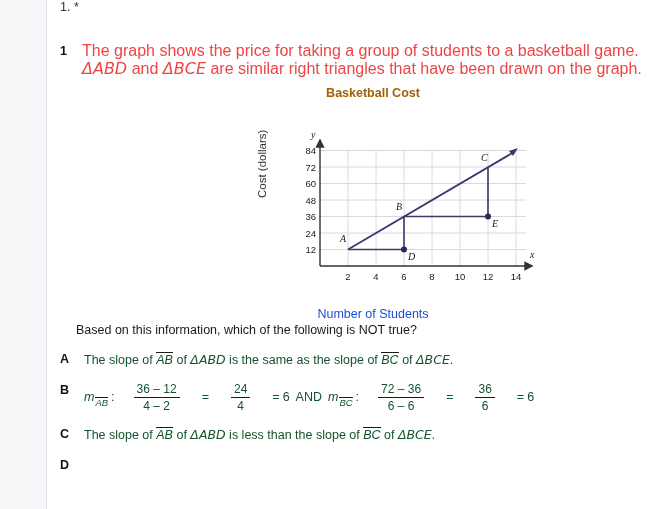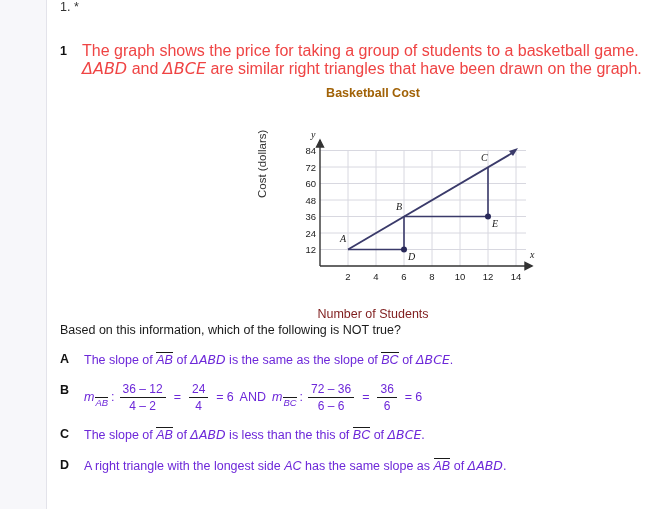--- a/index.html
+++ b/index.html
@@ -87,34 +87,34 @@
     font-size: 11.5px;
     color: #333;
     white-space: nowrap;
   }
   .xlabel {
     position: absolute;
     left: 0; right: 0;
     bottom: 0;
     text-align: center;
     font-size: 12.5px;
-    color: #7f1d1d;
+    color: #1d4ed8;
     padding-left: 40px;
   }
   .plot {
     position: absolute;
     left: 218px;
     top: 20px;
     width: 280px;
     height: 185px;
   }
   .answer-prompt {
     font-size: 12.5px;
     margin-top: 2px;
-    margin-left: 0px;
+    margin-left: 16px;
     color: #1a1a1a;
   }
   .choices {
     margin-top: 14px;
   }
   .choice {
     display: flex;
     align-items: flex-start;
     margin-bottom: 13px;
   }
@@ -122,21 +122,21 @@
     font-weight: bold;
     font-size: 12.5px;
     width: 24px;
     flex: 0 0 24px;
     color: #111;
     line-height: 17px;
   }
   .choice-text {
     font-size: 12.5px;
     line-height: 17px;
-    color: #6d28d9;
+    color: #14532d;
   }
   .ovl {
     border-top: 1px solid #1a1a1a;
     padding-top: 0px;
     font-style: italic;
     display: inline-block;
     line-height: 14px;
   }
   
   .choiceB-inner {
@@ -157,21 +157,21 @@
     border-top: 1px solid #1a1a1a;
     line-height: 10px;
     margin-left: 1px;
     position: relative;
     top: 2px;
   }
   .frac {
     display: inline-flex;
     flex-direction: column;
     align-items: center;
-    margin: 0 5px;
+    margin: 0 19px;
     vertical-align: middle;
   }
   .frac .num {
     font-size: 12px;
     padding: 0 3px 1px 3px;
     border-bottom: 1px solid #1a1a1a;
     line-height: 14px;
   }
   .frac .den {
     font-size: 12px;
@@ -336,25 +336,22 @@
           </span>
           <span class="eq">=</span>
           <span>6</span>
         </div>
       </div>
     </div>
 
     <div class="choice">
       <div class="choice-letter">C</div>
       <div class="choice-text">
-        <span>The slope of </span><span class="ovl">AB</span><span> of </span><span class="ital tri">ΔABD</span><span> is less than the this of </span><span class="ovl">BC</span><span> of </span><span class="ital tri">ΔBCE</span><span>.</span>
+        <span>The slope of </span><span class="ovl">AB</span><span> of </span><span class="ital tri">ΔABD</span><span> is less than the slope of </span><span class="ovl">BC</span><span> of </span><span class="ital tri">ΔBCE</span><span>.</span>
       </div>
     </div>
 
     <div class="choice">
       <div class="choice-letter">D</div>
-      <div class="choice-text">
-        <span>A right triangle with the longest side </span><span class="ital">AC</span><span> has the same slope as </span><span class="ovl">AB</span><span> of </span><span class="ital tri">ΔABD</span><span>.</span>
-      </div>
     </div>
 
   </div>
 </div>
 
 </body></html>

